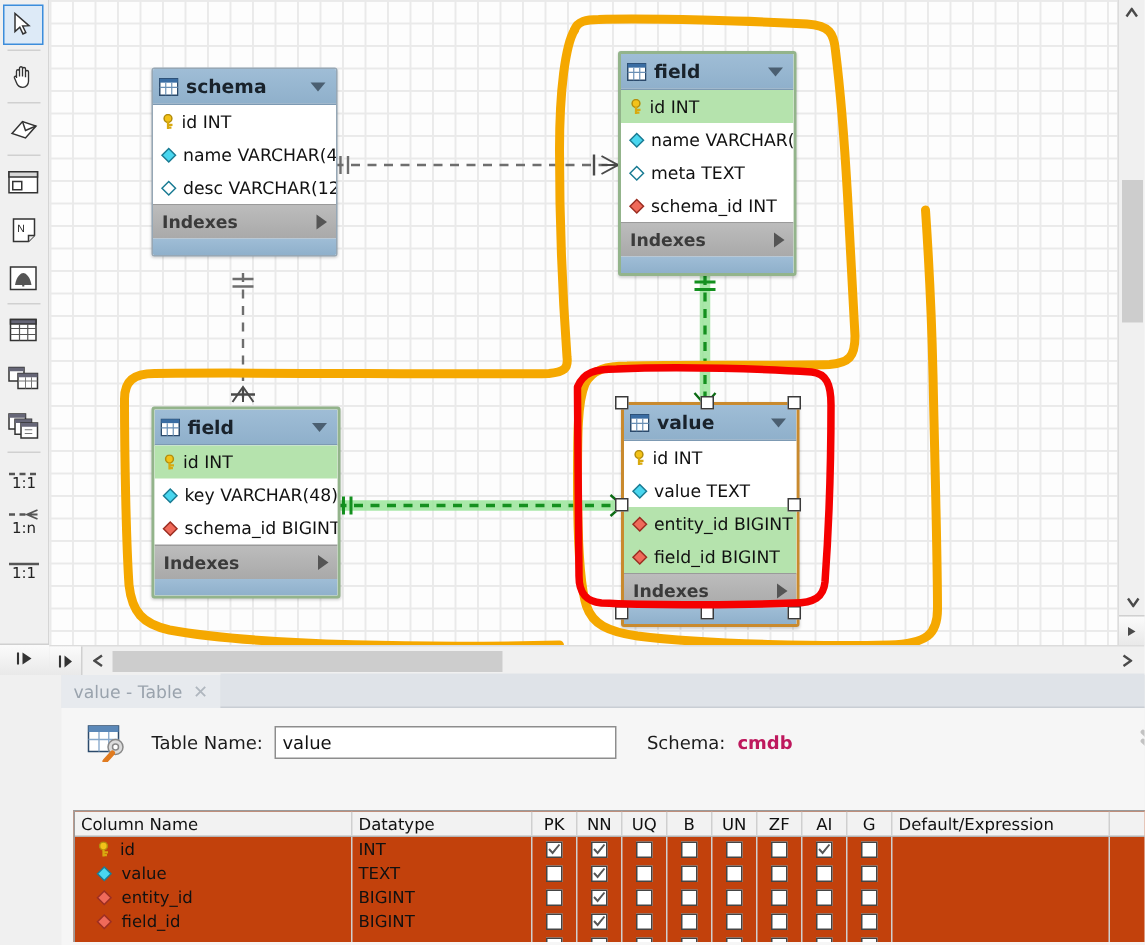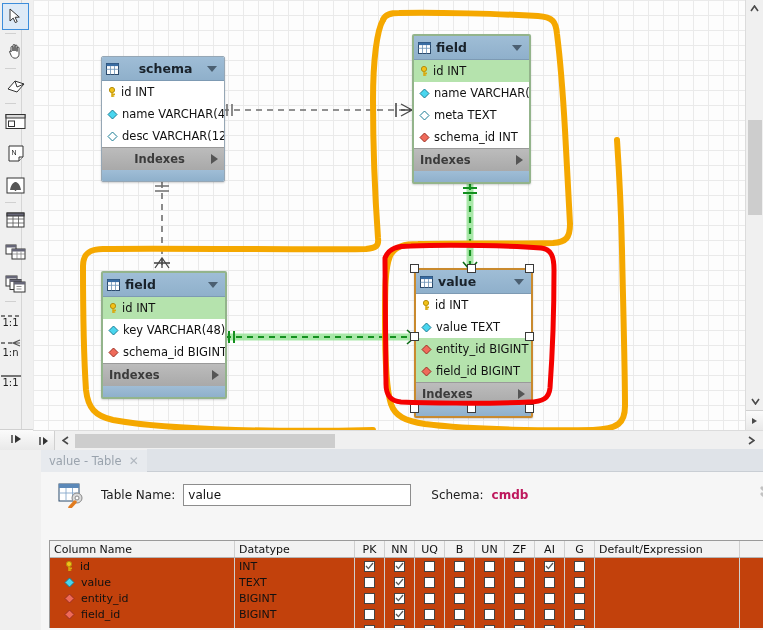--- a/index.html
+++ b/index.html
@@ -4,21 +4,21 @@
 <style>
   html,body{margin:0;padding:0;}
   body{
     width:763px;height:630px;overflow:hidden;
     font-family:"DejaVu Sans","Liberation Sans",sans-serif;
     font-size:12px;color:#111;background:#f0f0f0;
     position:relative;
   }
   
   #toolbar{
-    position:absolute;left:0;top:0;width:22px;height:450px;
+    position:absolute;left:0;top:0;width:33px;height:450px;
     background:#f0f0f0;border-right:1px solid #d5d5d5;
     box-sizing:border-box;
   }
   .tool{
     width:31px;height:32px;position:relative;
     display:flex;align-items:center;justify-content:center;
   }
   .tool.sel{ }
   .tool.sel .glyphbox{
     border:1px solid #3c8ddb;background:#ddeaf7;
@@ -304,21 +304,21 @@
     <path d="M437 184 V268" stroke="#14901f" stroke-width="2.2" stroke-dasharray="6 5" fill="none"></path>
     <path d="M430 188 H444 M430 193 H444" stroke="#14901f" stroke-width="2"></path>
     <path d="M430 262 L437 270 L444 262" stroke="#0b6b14" stroke-width="1.6" fill="none"></path>
 
     <path d="M192 337 H381" stroke="#9ae49a" stroke-width="7" fill="none" opacity=".85"></path>
     <path d="M192 337 H381" stroke="#14901f" stroke-width="2.2" stroke-dasharray="6 5" fill="none"></path>
     <path d="M196 331 V343 M201 331 V343" stroke="#14901f" stroke-width="2"></path>
     <path d="M374 330 L382 337 L374 344" stroke="#0b6b14" stroke-width="1.6" fill="none"></path>
   </svg>
 
-  <div class="tbl" style="left:68px;top:56px;width:122px;text-align:center;">
+  <div class="tbl" style="left:68px;top:45px;width:122px;">
     <div class="tbl-hdr">
       <span class="ico">
         <svg width="13" height="12" viewBox="0 0 13 12">
             <rect x=".5" y=".5" width="12" height="11" fill="#fff" stroke="#2b4a6b"></rect>
             <rect x=".5" y=".5" width="12" height="2.6" fill="#3a6da3"></rect>
             <path d="M.5 6.3 H12.5 M4.5 3.1 V11.5 M8.5 3.1 V11.5" stroke="#6a90b5" stroke-width=".8"></path>
           </svg>
       </span>
       <span class="tbl-title">schema</span>
       <span class="caret"></span>

